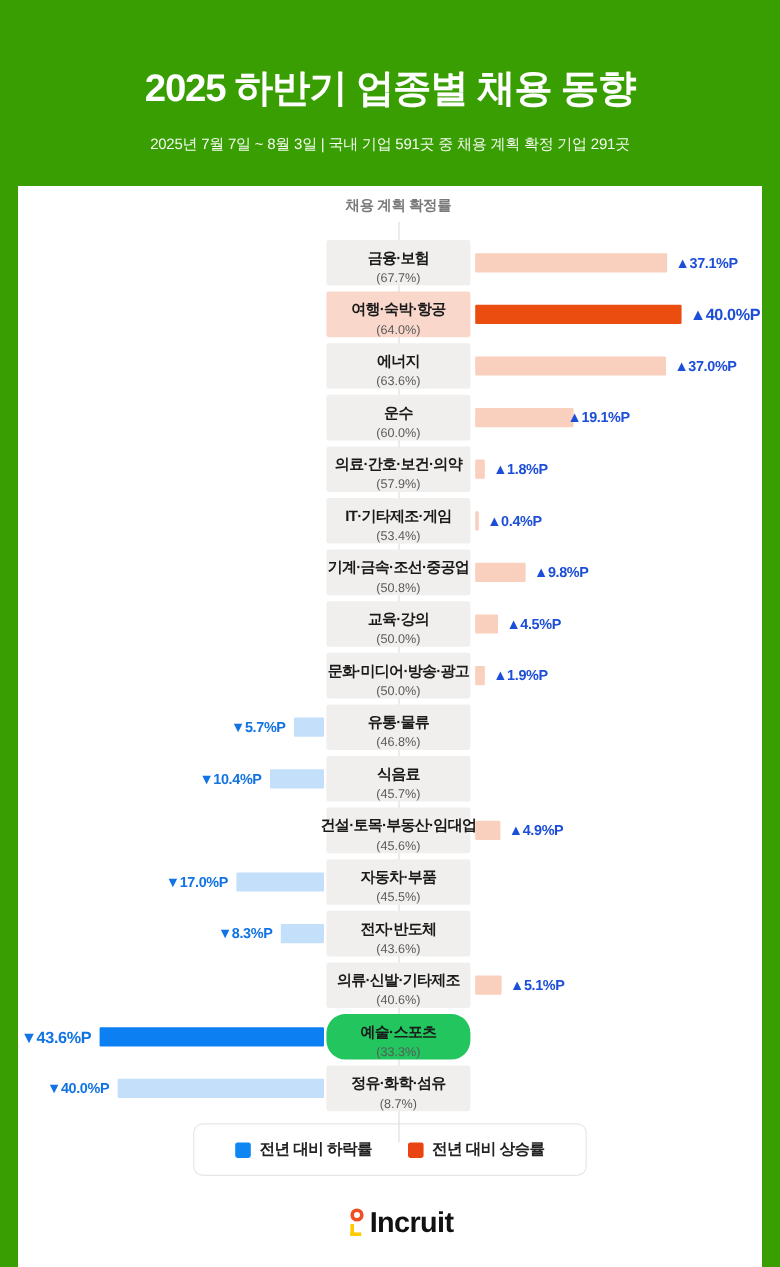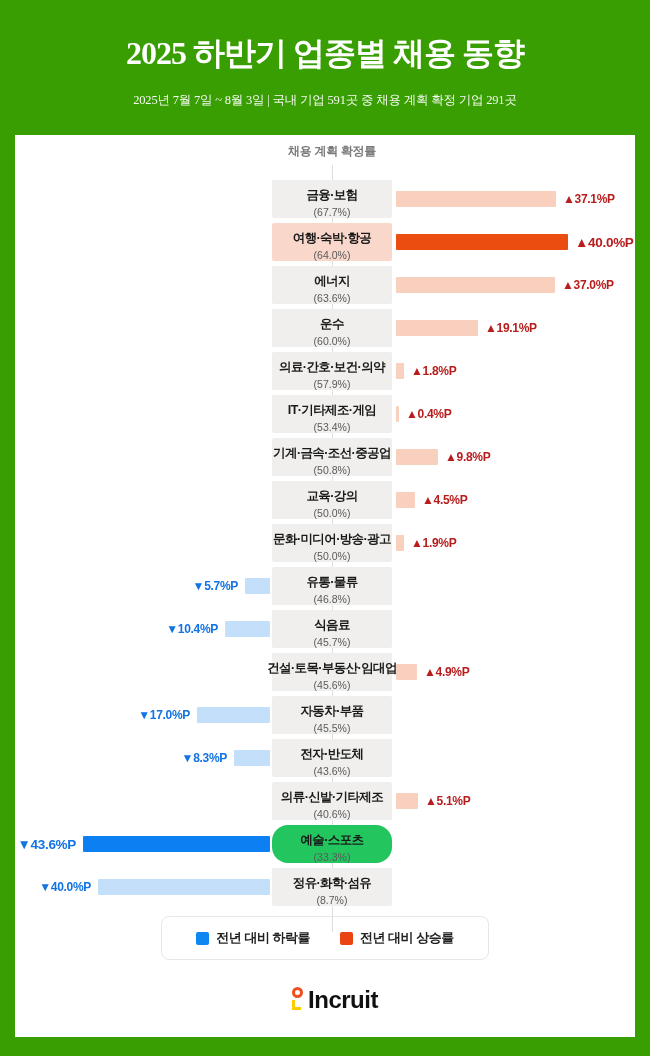--- a/index.html
+++ b/index.html
@@ -1,21 +1,21 @@
 <!DOCTYPE html>
 <html><head>
 <meta charset="utf-8">
 <style>
   * { margin:0; padding:0; box-sizing:border-box; }
   html,body { width:650px; height:1056px; overflow:hidden; }
   body {
     background:#389E01;
     font-family:"Liberation Sans","DejaVu Sans",sans-serif;
   }
-  .header { text-align:center; padding-top:32px;font-family:Liberation Serif, serif; }
+  .header { text-align:center; padding-top:52px; }
   .title {
     color:#FFFFFF; font-size:32px; font-weight:800; letter-spacing:-1px;
   }
   .subtitle {
     color:rgba(255,255,255,0.95); font-size:12.5px; font-weight:500; margin-top:16px; letter-spacing:-0.2px;
   }
   .card {
     background:#FFFFFF; width:620px; height:902px; margin:26px auto 0 auto;
     padding-top:8px; position:relative;
   }
@@ -42,21 +42,21 @@
   .cat-rate  { font-size:10.5px; color:#5A5A5A; margin-top:2px; }
   .bar { position:absolute; top:11px; height:16px; border-radius:1px; }
   .bar.up   { background:#F9D0BD; }
   .bar.down { background:#C3DFFA; }
   .bar.up.strong   { background:#EB4D10; }
   .bar.down.strong { background:#0C80F2; }
   .val {
     position:absolute; top:0; height:38px; display:flex; align-items:center;
     font-size:12px; font-weight:700; letter-spacing:-0.3px; white-space:nowrap;
   }
-  .val.up   { color:#b91c1c; }
+  .val.up   { color:#1d4ed8; }
   .val.down { color:#1273E4; }
   .val.strong { font-size:13.5px; font-weight:800; }
   .legend-wrap { text-align:center; margin-top:10px; }
   .legend {
     display:inline-flex; gap:30px; align-items:center;
     border:1px solid #E7E7E7; border-radius:8px; padding:12px 34px; background:#FFFFFF;
   }
   .legend-item { display:flex; align-items:center; gap:7px; }
   .swatch { width:13px; height:13px; border-radius:2px; display:inline-block; }
   .legend-label { font-size:13px; font-weight:700; color:#222222; letter-spacing:-0.5px; }
@@ -103,21 +103,21 @@
       <div class="row">
         <div class="bar up" style="width: 159px; left: 381px;"></div>
         <div class="val up" style="left: 547px;">▲37.0%P</div>
         <div class="cat">
           <div class="cat-label">에너지</div>
           <div class="cat-rate">(63.6%)</div>
         </div>
       </div>
       <div class="row">
         <div class="bar up" style="width: 82px; left: 381px;"></div>
-        <div class="val up" style="left: 470px;">▲19.1%P</div>
+        <div class="val up" style="left: 458px;">▲19.1%P</div>
         <div class="cat">
           <div class="cat-label">운수</div>
           <div class="cat-rate">(60.0%)</div>
         </div>
       </div>
       <div class="row">
         <div class="bar up" style="width: 8px; left: 381px;"></div>
         <div class="val up" style="left: 396px;">▲1.8%P</div>
         <div class="cat">
           <div class="cat-label">의료·간호·보건·의약</div>

